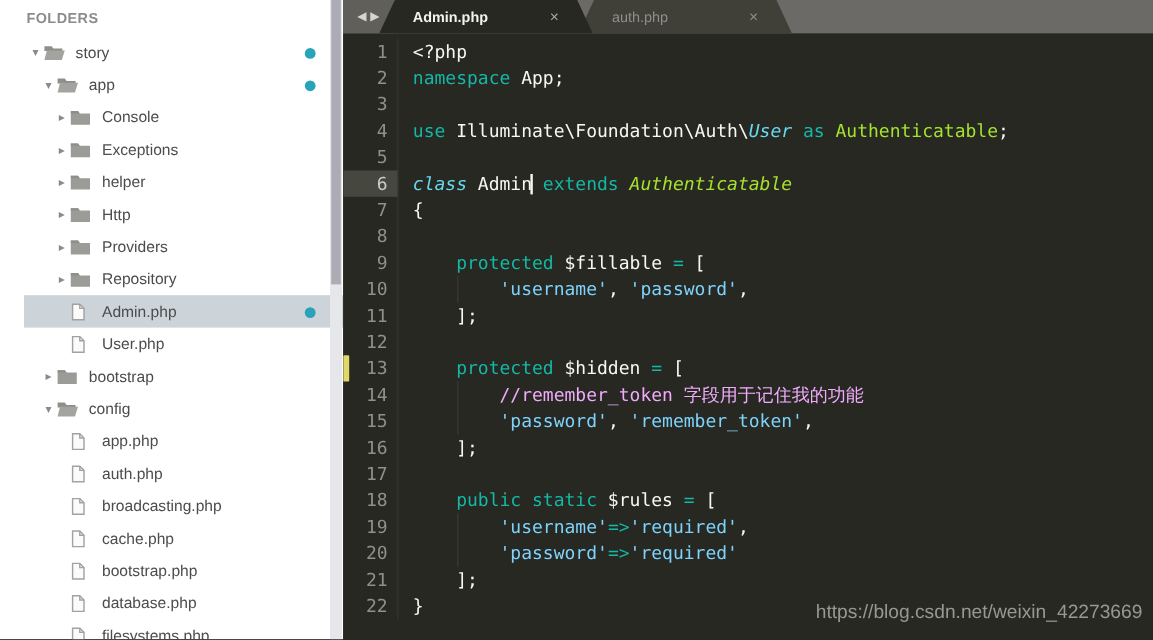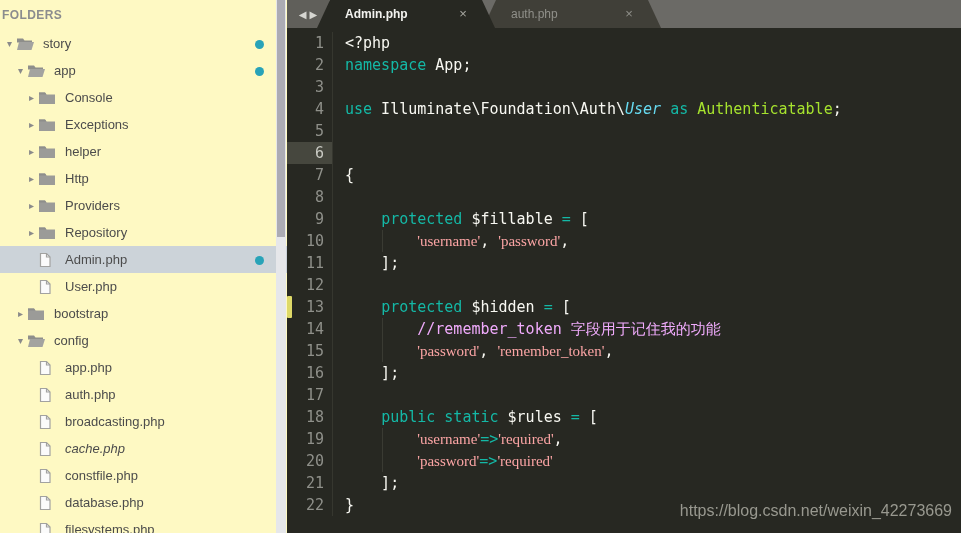--- a/index.html
+++ b/index.html
@@ -1,20 +1,20 @@
 <!DOCTYPE html>
 <html><head>
 <meta charset="utf-8">
 <style>
   html,body{margin:0;padding:0;background:#272822;}
   .app{width:961px;height:533px;display:flex;overflow:hidden;position:relative;
        font-family:"Liberation Sans",sans-serif;background:#272822;}
 
   
-  .sidebar{width:287px;flex:none;background:#fef9c3;position:relative;overflow:hidden;}
+  .sidebar{width:266px;flex:none;background:#ffffff;position:relative;overflow:hidden;padding-left:20px;}
   .sidebar-header{height:30px;display:flex;align-items:center;padding-left:2px;
        font-size:12px;font-weight:bold;color:#8b8c8e;letter-spacing:.4px;}
   .trow{height:27px;display:flex;align-items:center;position:relative;
        font-size:13px;color:#4c4c4c;white-space:nowrap;}
   .trow.selected{background:#ccd3d9;}
   .chev{width:13px;flex:none;font-size:10px;color:#8a8a8a;text-align:center;}
   .ticon{width:20px;height:17px;flex:none;margin-right:7px;display:flex;align-items:center;}
   .tlabel{flex:none;}
   .dot{position:absolute;right:23px;top:50%;margin-top:-4px;width:9px;height:9px;
        border-radius:50%;background:#28a3b8;}
@@ -44,21 +44,21 @@
   .editor{flex:1;position:relative;background:#272822;overflow:hidden;
        font-family:"DejaVu Sans Mono","Liberation Mono",monospace;font-size:15px;}
   #lines{padding-top:4px;}
   .line{display:flex;height:22px;line-height:22px;white-space:pre;position:relative;}
   .ln{width:46px;flex:none;box-sizing:border-box;padding-right:8px;text-align:right;
        color:#8f908a;border-right:1px solid #36372f;}
   .ln.active{background:#46473e;color:#cacbc4;}
   .lc{padding-left:12px;color:#f8f8f2;}
   .t-p{color:#f8f8f2;}
   .t-k,.t-o{color:#14b8a6;}
-  .t-s{color:#fca5a5;font-family:Liberation Serif, serif;}
+  .t-s{color:#7dd3fc;}
   .t-c{color:#f0abfc;}
   .t-ci{color:#66d9ef;font-style:italic;}
   .t-g{color:#a6e22e;}
   .t-gi{color:#a6e22e;font-style:italic;}
   .cursor{display:inline-block;width:2px;height:17px;background:#f8f8f2;
        vertical-align:text-bottom;margin:0 -1px;}
   .bookmark{position:absolute;left:0;top:0;width:5px;height:22px;background:#ded968;
        border-radius:1px;}
   #guides{position:absolute;left:0;top:0;width:100%;height:100%;pointer-events:none;}
   .guide{position:absolute;left:95px;width:1px;background:#3a3b33;}
@@ -219,39 +219,39 @@
         <div class="trow" style="padding-left: 25px;">
           <span class="chev"></span>
           <span class="ticon">
             <svg width="14" height="16" viewBox="0 0 14 16">
               <path d="M2.5 1.5h6L12 5v9.5H2.5z" fill="#fbfbfb" stroke="#a2a2a0" stroke-width="1.2"></path>
               <path d="M8.5 1.5V5H12" fill="none" stroke="#a2a2a0" stroke-width="1.2"></path>
             </svg>
           </span>
           <span class="tlabel">broadcasting.php</span>
         </div>
-        <div class="trow" style="padding-left: 25px; font-style: italic;">
+        <div class="trow" style="padding-left: 25px;">
           <span class="chev"></span>
           <span class="ticon">
             <svg width="14" height="16" viewBox="0 0 14 16">
               <path d="M2.5 1.5h6L12 5v9.5H2.5z" fill="#fbfbfb" stroke="#a2a2a0" stroke-width="1.2"></path>
               <path d="M8.5 1.5V5H12" fill="none" stroke="#a2a2a0" stroke-width="1.2"></path>
             </svg>
           </span>
           <span class="tlabel">cache.php</span>
         </div>
         <div class="trow" style="padding-left: 25px;">
           <span class="chev"></span>
           <span class="ticon">
             <svg width="14" height="16" viewBox="0 0 14 16">
               <path d="M2.5 1.5h6L12 5v9.5H2.5z" fill="#fbfbfb" stroke="#a2a2a0" stroke-width="1.2"></path>
               <path d="M8.5 1.5V5H12" fill="none" stroke="#a2a2a0" stroke-width="1.2"></path>
             </svg>
           </span>
-          <span class="tlabel">constfile.php</span>
+          <span class="tlabel">bootstrap.php</span>
         </div>
         <div class="trow" style="padding-left: 25px;">
           <span class="chev"></span>
           <span class="ticon">
             <svg width="14" height="16" viewBox="0 0 14 16">
               <path d="M2.5 1.5h6L12 5v9.5H2.5z" fill="#fbfbfb" stroke="#a2a2a0" stroke-width="1.2"></path>
               <path d="M8.5 1.5V5H12" fill="none" stroke="#a2a2a0" stroke-width="1.2"></path>
             </svg>
           </span>
           <span class="tlabel">database.php</span>
@@ -293,21 +293,21 @@
           <div class="guide" style="top: 202px; height: 22px;"></div>
           <div class="guide" style="top: 290px; height: 44px;"></div>
           <div class="guide" style="top: 400px; height: 44px;"></div>
         </div>
       <div id="lines">
           <div class="line"><span class="ln">1</span><span class="lc"><span class="t-p">&lt;?php</span></span></div>
           <div class="line"><span class="ln">2</span><span class="lc"><span class="t-k">namespace</span><span class="t-p"> App;</span></span></div>
           <div class="line"><span class="ln">3</span><span class="lc"></span></div>
           <div class="line"><span class="ln">4</span><span class="lc"><span class="t-k">use</span><span class="t-p"> Illuminate\Foundation\Auth\</span><span class="t-ci">User</span><span class="t-p"> </span><span class="t-k">as</span><span class="t-p"> </span><span class="t-g">Authenticatable</span><span class="t-p">;</span></span></div>
           <div class="line"><span class="ln">5</span><span class="lc"></span></div>
-          <div class="line"><span class="ln active">6</span></div>
+          <div class="line"><span class="ln active">6</span><span class="lc"><span class="t-ci">class</span><span class="t-p"> Admin</span><span class="cursor"></span><span class="t-p"> </span><span class="t-k">extends</span><span class="t-p"> </span><span class="t-gi">Authenticatable</span></span></div>
           <div class="line"><span class="ln">7</span><span class="lc"><span class="t-p">{</span></span></div>
           <div class="line"><span class="ln">8</span><span class="lc"></span></div>
           <div class="line"><span class="ln">9</span><span class="lc"><span class="t-p">    </span><span class="t-k">protected</span><span class="t-p"> $fillable </span><span class="t-o">=</span><span class="t-p"> [</span></span></div>
           <div class="line"><span class="ln">10</span><span class="lc"><span class="t-p">        </span><span class="t-s">'username'</span><span class="t-p">, </span><span class="t-s">'password'</span><span class="t-p">,</span></span></div>
           <div class="line"><span class="ln">11</span><span class="lc"><span class="t-p">    ];</span></span></div>
           <div class="line"><span class="ln">12</span><span class="lc"></span></div>
           <div class="line"><span class="ln">13</span><span class="lc"><span class="t-p">    </span><span class="t-k">protected</span><span class="t-p"> $hidden </span><span class="t-o">=</span><span class="t-p"> [</span></span><span class="bookmark"></span></div>
           <div class="line"><span class="ln">14</span><span class="lc"><span class="t-p">        </span><span class="t-c">//remember_token 字段用于记住我的功能</span></span></div>
           <div class="line"><span class="ln">15</span><span class="lc"><span class="t-p">        </span><span class="t-s">'password'</span><span class="t-p">, </span><span class="t-s">'remember_token'</span><span class="t-p">,</span></span></div>
           <div class="line"><span class="ln">16</span><span class="lc"><span class="t-p">    ];</span></span></div>

